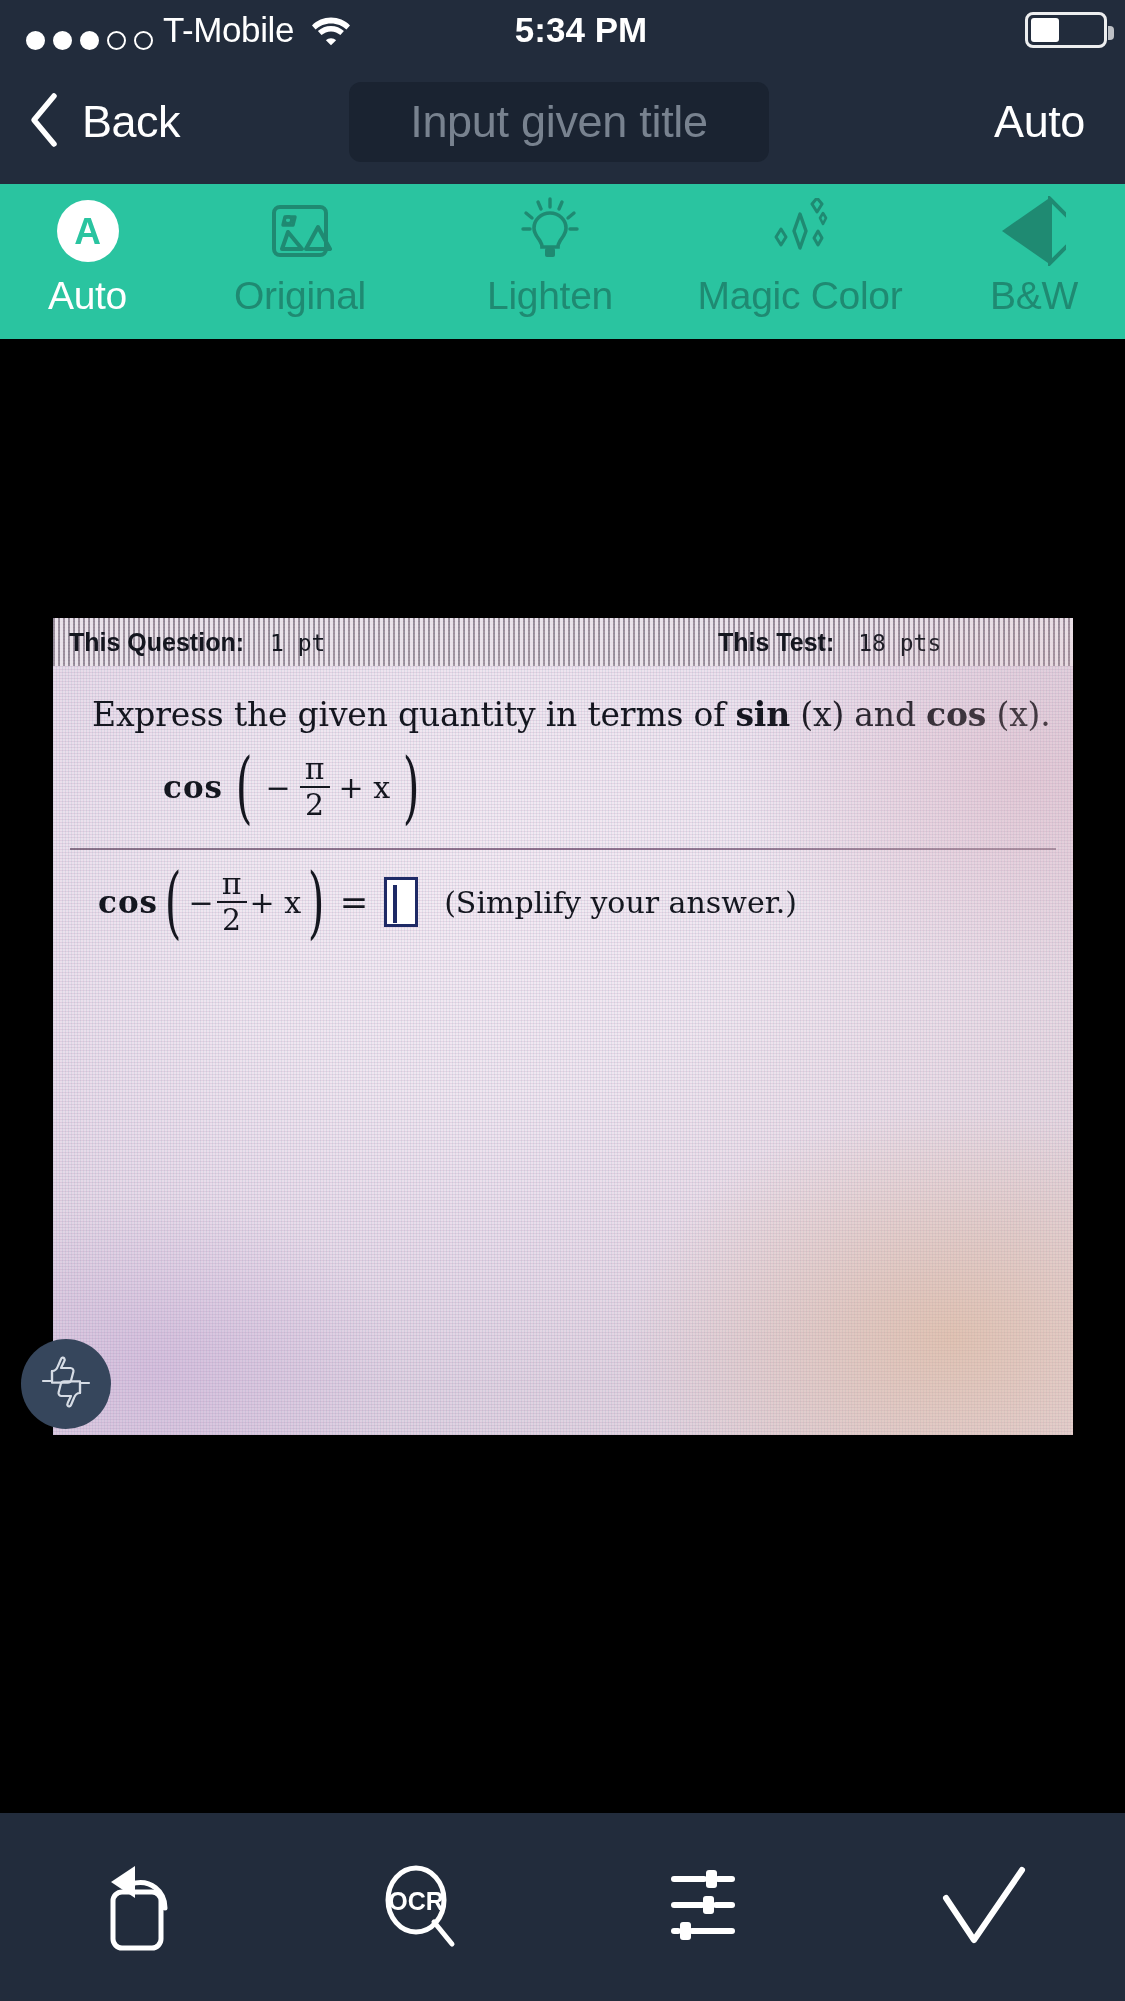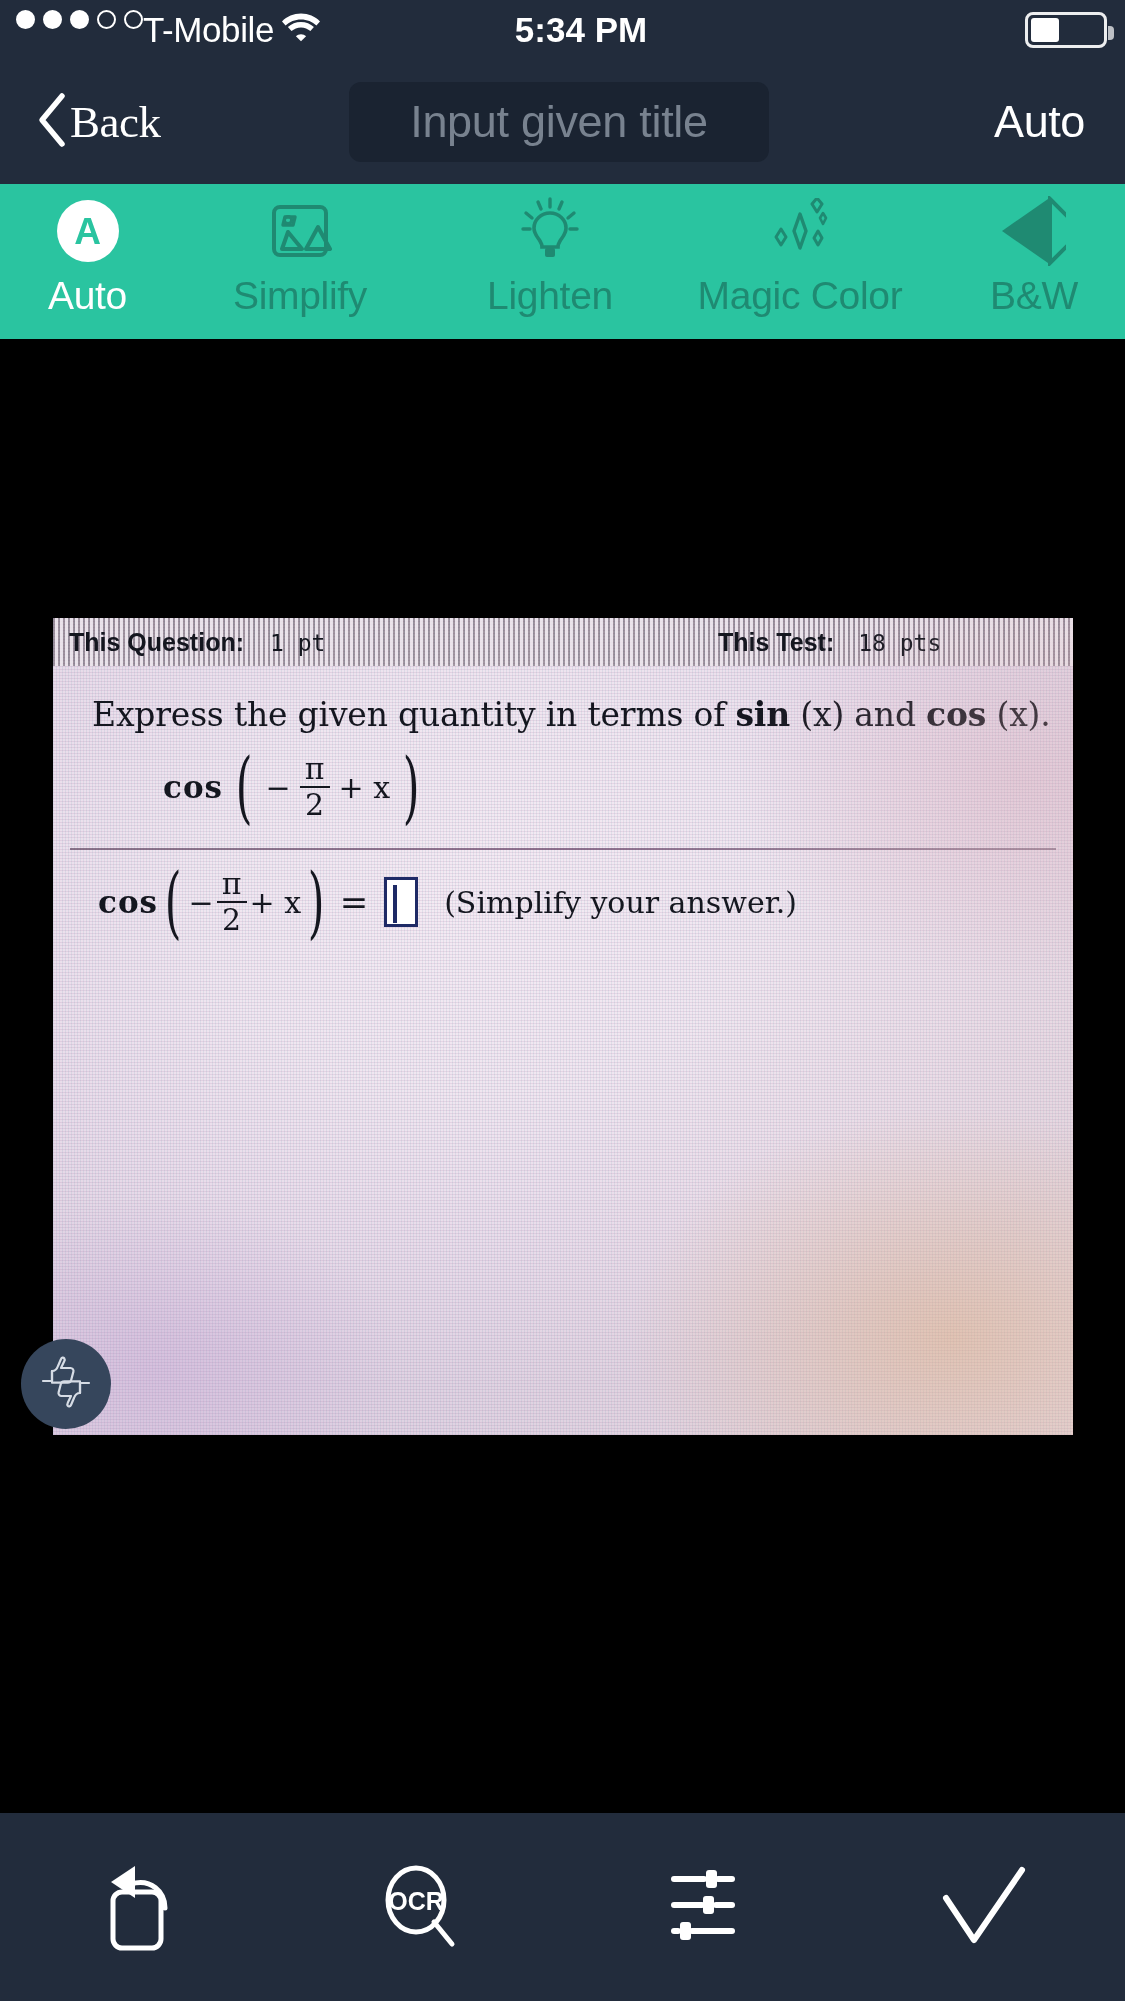--- a/index.html
+++ b/index.html
@@ -9,21 +9,21 @@
     font-family:"Liberation Sans", sans-serif;
     overflow:hidden; position:relative;
   }
 
   
   #status-bar{
     position:absolute; top:0; left:0; width:1125px; height:60px;
     background:#222c3c; color:#fff;
     display:flex; align-items:center;
   }
-  .sb-left{ display:flex; align-items:flex-start; padding-left:16px; }
+  .sb-left{ display:flex; align-items:flex-end; padding-left:26px; gap:10px; }
   .dots{ display:flex; align-items:center; gap:8px; }
   .dot{ width:19px; height:19px; border-radius:50%; border:2px solid #fff; }
   .dot.filled{ background:#fff; }
   .carrier{ font-size:35px; letter-spacing:-0.4px; font-weight:400; }
   .wifi{ margin-left:6px; display:block; }
   .sb-center{
     position:absolute; left:0; right:0; text-align:center;
     font-size:35px; font-weight:600; letter-spacing:0px;padding-left:37px;
   }
   .sb-right{ position:absolute; right:18px; top:0; height:60px; display:flex; align-items:center; }
@@ -38,22 +38,22 @@
   }
   .battery-fill{ height:100%; background:#fff; border-radius:3px; }
 
   
   #nav-bar{
     position:absolute; top:60px; left:0; width:1125px; height:124px;
     background:#222c3c; color:#fff;
     display:flex; align-items:center;
   }
   #back-button{
-    display:flex; align-items:center; gap:2px;
-    padding-left:36px; cursor:pointer;font-family:Liberation Serif, serif;
+    display:flex; align-items:center; gap:22px;
+    padding-left:28px; cursor:pointer;
   }
   .chev{ display:block; }
   #back-label{ font-size:45px; font-weight:400; letter-spacing:-0.5px; }
   #title-input{
     position:absolute; left:349px; top:22px;
     width:420px; height:80px;
     background:#1a2331; border-radius:12px;
     display:flex; align-items:center; justify-content:center;
     cursor:text;
   }
@@ -254,21 +254,21 @@
   <div class="filter-item">
     <div class="filter-icon">
       <svg width="64" height="58" viewBox="0 0 64 58">
         <rect x="6" y="5" width="52" height="48" rx="6" fill="none" stroke="#1f8a72" stroke-width="4"></rect>
         <polygon points="38,47 50,25 62,47" fill="none" stroke="#1f8a72" stroke-width="4" stroke-linejoin="round"></polygon>
         <path d="M17 15 l10 0 M17 15 l-2 8 M27 15 l-2 8 M15 23 l10 0" stroke="#1f8a72" stroke-width="3.4" fill="none" stroke-linecap="round"></path>
         <circle cx="20" cy="18" r="3.6" fill="none" stroke="#1f8a72" stroke-width="3"></circle>
         <path d="M20 30 l14 17 l-20 0 z" fill="none" stroke="#1f8a72" stroke-width="4" stroke-linejoin="round"></path>
       </svg>
     </div>
-    <div class="filter-label">Simplify</div>
+    <div class="filter-label">Original</div>
   </div>
 
   <div class="filter-item">
     <div class="filter-icon">
       <svg width="64" height="68" viewBox="0 0 64 68">
         <path d="M32 16c-9 0-16 7-16 15 0 6 3.5 9 6 13 1.5 2.4 2 4 2 6h16c0-2 .5-3.6 2-6 2.5-4 6-7 6-13 0-8-7-15-16-15z" fill="none" stroke="#1f8a72" stroke-width="3.6"></path>
         <rect x="27" y="51" width="10" height="9" rx="2" fill="#1f8a72"></rect>
         <g stroke="#1f8a72" stroke-width="3.4" stroke-linecap="round">
           <line x1="32" y1="2" x2="32" y2="10"></line>
           <line x1="20" y1="5" x2="23" y2="12"></line>

